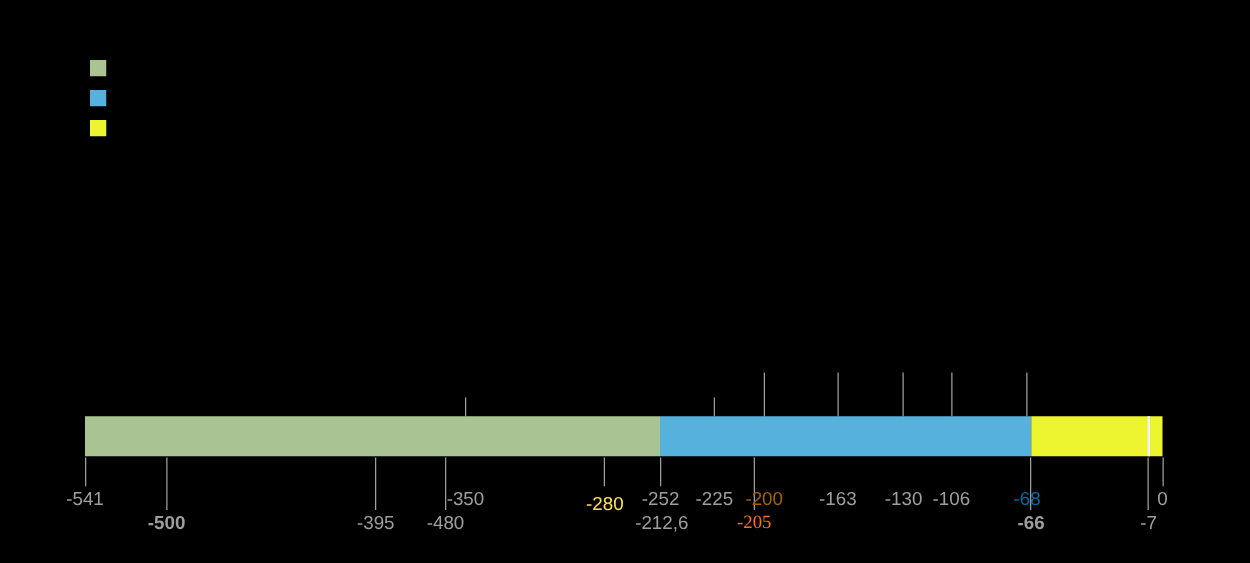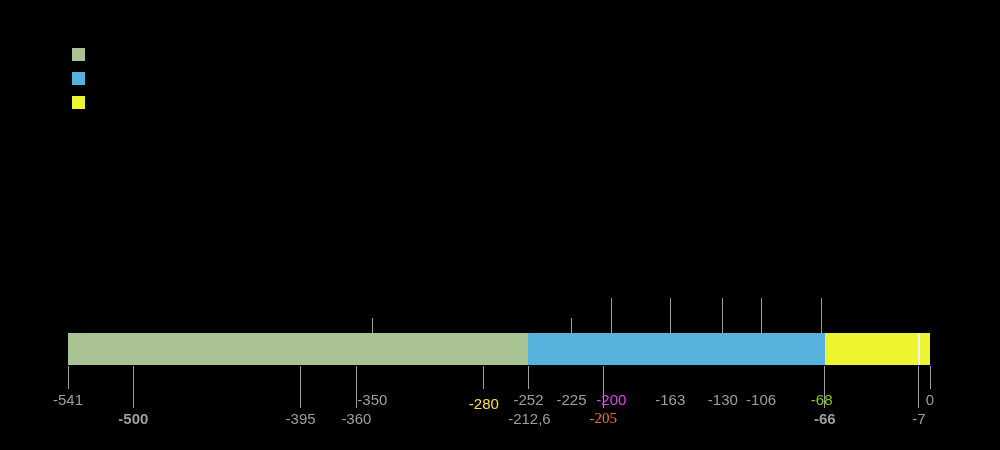--- a/index.html
+++ b/index.html
@@ -45,41 +45,41 @@
     <div class="seg" style="left: 528.477px; width: 296.362px; top: 333px; height: 32px; background: rgb(86, 177, 221);"></div>
     <div class="seg" style="left: 824.839px; width: 105.161px; top: 333px; height: 32px; background: rgb(237, 245, 49);"></div>
     <div class="marker" style="left: 917.847px; width: 2px; top: 333px; height: 32px; background: rgb(242, 242, 242);"></div>
     <div class="tick-line" style="left: 67.5px; top: 366px; height: 23px; background: rgb(158, 158, 158);"></div>
     <div class="tick-label" style="left: 68px; top: 391px; color: rgb(158, 158, 158);">-541</div>
     <div class="tick-line" style="left: 132.827px; top: 366px; height: 42px; background: rgb(158, 158, 158);"></div>
     <div class="tick-label" style="left: 133.327px; top: 410px; color: rgb(158, 158, 158); font-weight: bold;">-500</div>
     <div class="tick-line" style="left: 300.128px; top: 366px; height: 42px; background: rgb(158, 158, 158);"></div>
     <div class="tick-label" style="left: 300.628px; top: 410px; color: rgb(158, 158, 158);">-395</div>
     <div class="tick-line" style="left: 355.896px; top: 366px; height: 42px; background: rgb(158, 158, 158);"></div>
-    <div class="tick-label" style="left: 356.396px; top: 410px; color: rgb(158, 158, 158);">-360</div>
+    <div class="tick-label" style="left: 356.396px; top: 410px; color: rgb(158, 158, 158);">-480</div>
     <div class="tick-line" style="left: 371.829px; top: 318px; height: 15px; background: rgb(158, 158, 158);"></div>
     <div class="tick-label" style="left: 372.329px; top: 391px; color: rgb(158, 158, 158);">-350</div>
     <div class="tick-line" style="left: 483.363px; top: 366px; height: 23px; background: rgb(158, 158, 158);"></div>
     <div class="tick-label" style="left: 483.863px; top: 395px; color: #fde047;">-280</div>
     <div class="tick-line" style="left: 527.977px; top: 366px; height: 23px; background: rgb(158, 158, 158);"></div>
     <div class="tick-label" style="left: 528.477px; top: 391px; color: rgb(158, 158, 158);">-252</div>
     <div class="tick-label" style="left: 529.433px; top: 410px; color: rgb(158, 158, 158);">-212,6</div>
     <div class="tick-line" style="left: 570.997px; top: 318px; height: 15px; background: rgb(158, 158, 158);"></div>
     <div class="tick-label" style="left: 571.497px; top: 391px; color: rgb(158, 158, 158);">-225</div>
     <div class="tick-line" style="left: 602.864px; top: 366px; height: 42px; background: rgb(158, 158, 158);"></div>
     <div class="tick-label" style="left: 603.364px; top: 410px; color: #f97316; font-family: Liberation Serif, serif;">-205</div>
     <div class="tick-line" style="left: 610.831px; top: 298px; height: 35px; background: rgb(158, 158, 158);"></div>
-    <div class="tick-label" style="left: 611.331px; top: 391px; color: #d946ef;">-200</div>
+    <div class="tick-label" style="left: 611.331px; top: 391px; color: #a16207;">-200</div>
     <div class="tick-line" style="left: 669.785px; top: 298px; height: 35px; background: rgb(158, 158, 158);"></div>
     <div class="tick-label" style="left: 670.285px; top: 391px; color: rgb(158, 158, 158);">-163</div>
     <div class="tick-line" style="left: 722.365px; top: 298px; height: 35px; background: rgb(158, 158, 158);"></div>
     <div class="tick-label" style="left: 722.865px; top: 391px; color: rgb(158, 158, 158);">-130</div>
     <div class="tick-line" style="left: 760.605px; top: 298px; height: 35px; background: rgb(158, 158, 158);"></div>
     <div class="tick-label" style="left: 761.105px; top: 391px; color: rgb(158, 158, 158);">-106</div>
     <div class="tick-line" style="left: 821.152px; top: 298px; height: 35px; background: rgb(158, 158, 158);"></div>
-    <div class="tick-label" style="left: 821.652px; top: 391px; color: #84cc16;">-68</div>
+    <div class="tick-label" style="left: 821.652px; top: 391px; color: #0369a1;">-68</div>
     <div class="tick-line" style="left: 824.339px; top: 366px; height: 42px; background: rgb(158, 158, 158);"></div>
     <div class="tick-label" style="left: 824.839px; top: 410px; color: rgb(158, 158, 158); font-weight: bold;">-66</div>
     <div class="tick-line" style="left: 918.347px; top: 366px; height: 42px; background: rgb(158, 158, 158);"></div>
     <div class="tick-label" style="left: 918.847px; top: 410px; color: rgb(158, 158, 158);">-7</div>
     <div class="tick-line" style="left: 929.5px; top: 366px; height: 23px; background: rgb(158, 158, 158);"></div>
     <div class="tick-label" style="left: 930px; top: 391px; color: rgb(158, 158, 158);">0</div>
   </div>
 
 </body></html>

